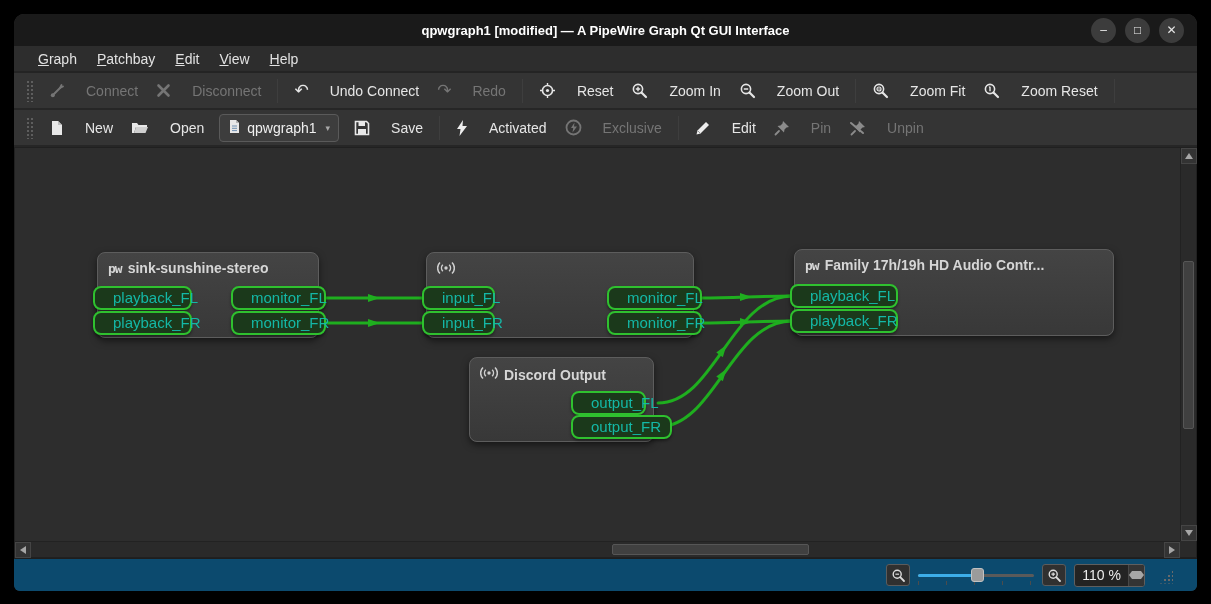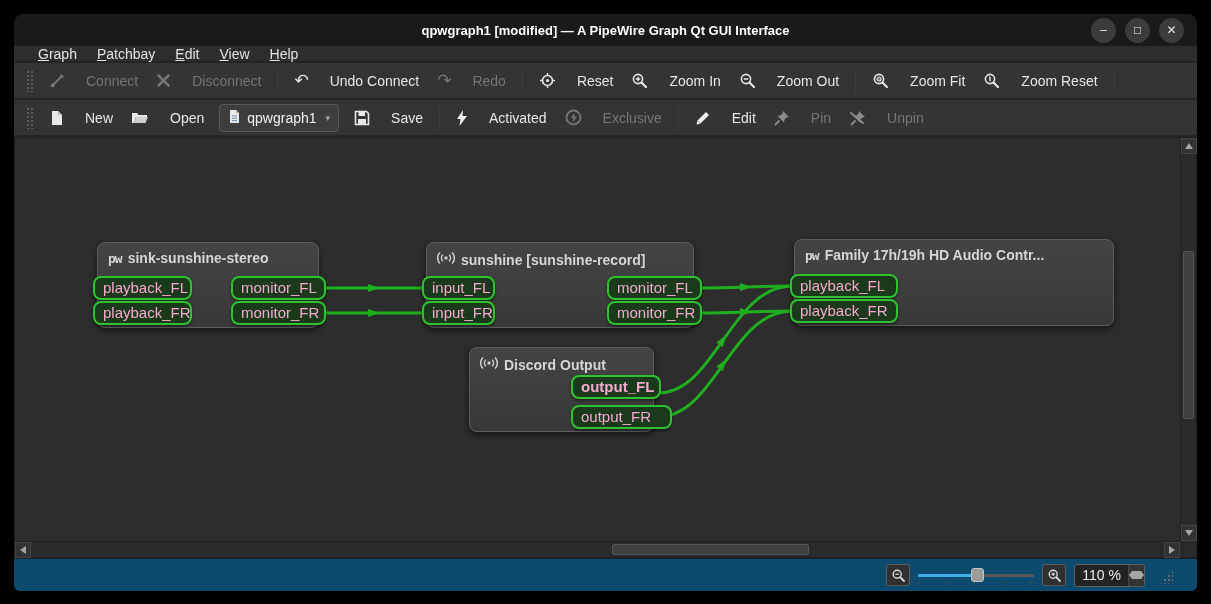--- a/index.html
+++ b/index.html
@@ -13,21 +13,21 @@
   .titlebar { height:32px; background:#1a1a1a; display:flex; align-items:center;
     position:relative; flex:0 0 auto; }
   .titlebar .title { position:absolute; left:0; right:0; text-align:center;
     color:#fff; font-size:13px; font-weight:bold; }
   .win-controls { margin-left:auto; display:flex; gap:9px; padding-right:13px; z-index:2; }
   .win-btn { width:25px; height:25px; border-radius:50%; background:#3c3c3c;
     color:#e8e8e8; display:flex; align-items:center; justify-content:center;
     font-size:12px; line-height:1; cursor:default; }
 
   
-  .menubar { height:17px; background:#2d2d2d; display:flex; align-items:center;
+  .menubar { height:27px; background:#2d2d2d; display:flex; align-items:center;
     padding-left:14px; border-bottom:2px solid #242424; flex:0 0 auto; }
   .menu-item { display:inline-block; padding:3px 10px; color:#e2e2e2; font-size:14px; }
   .menu-item::first-letter { text-decoration:underline; }
 
   
   .toolbar { height:37px; background:#343434; display:flex; align-items:center;
     border-bottom:2px solid #262626; padding-left:6px; flex:0 0 auto; }
   .tb-handle { width:7px; height:22px; margin:0 7px 0 6px;
     background-image:radial-gradient(#5e5e5e 1px, transparent 1.2px);
     background-size:4px 4px; }
@@ -49,22 +49,22 @@
   .canvas svg.wires { position:absolute; left:0; top:0; pointer-events:none; }
 
   .node { position:absolute; background:linear-gradient(#444444,#383838);
     border:1px solid #5d5d5d; border-radius:8px;
     box-shadow:0 3px 7px rgba(0,0,0,.5); }
   .node-head { display:flex; align-items:center; gap:6px; padding:7px 10px;
     color:#d6d6d6; font-size:14px; font-weight:bold; white-space:nowrap; overflow:hidden; }
   .pw-glyph { font-family:"DejaVu Sans Mono",monospace; font-weight:bold;
     font-size:13px; color:#d6d6d6; letter-spacing:-1px; }
   .port { position:absolute; height:24px; line-height:20px; border:2px solid #2fc12f;
-    background:#1b391b; color:#f9a8d4; font-size:15px; border-radius:8px;
-    padding:0 8px; white-space:nowrap; box-shadow:0 2px 3px rgba(0,0,0,.4); z-index:3; }
+    background:#1b391b; color:#14b8a6; font-size:15px; border-radius:8px;
+    padding:0 18px; white-space:nowrap; box-shadow:0 2px 3px rgba(0,0,0,.4); z-index:3; }
 
   
   .vscroll { background:#2a2a2a; border-left:1px solid #222; display:flex;
     flex-direction:column; position:relative; }
   .hscroll { background:#2a2a2a; border-top:1px solid #222; display:flex; position:relative; }
   .sb-btn { width:16px; height:16px; display:flex; align-items:center; justify-content:center;
     background:#333; border:1px solid #454545; }
   .tri { width:0; height:0; }
   .tri.up    { border-left:4px solid transparent; border-right:4px solid transparent; border-bottom:6px solid #a6a6a6; }
   .tri.down  { border-left:4px solid transparent; border-right:4px solid transparent; border-top:6px solid #a6a6a6; }
@@ -328,21 +328,20 @@
       <div class="port" style="left:216px; top:138px; width:95px;">monitor_FL</div>
       <div class="port" style="left:216px; top:163px; width:95px;">monitor_FR</div>
 
       <div class="node" style="left:411px; top:104px; width:268px; height:86px;">
         <div class="node-head">
           <span><svg width="18" height="16" viewBox="0 0 18 16">
                 <circle cx="9" cy="8" r="1.7" fill="#cfcfcf"></circle>
                 <path d="M5.8 4.8 a4.6 4.6 0 0 0 0 6.4 M12.2 4.8 a4.6 4.6 0 0 1 0 6.4" stroke="#cfcfcf" stroke-width="1.5" fill="none"></path>
                 <path d="M3 2.5 a7.6 7.6 0 0 0 0 11 M15 2.5 a7.6 7.6 0 0 1 0 11" stroke="#cfcfcf" stroke-width="1.5" fill="none"></path>
               </svg></span>
-          <span>sunshine [sunshine-record]</span>
         </div>
       </div>
       <div class="port" style="left:407px; top:138px; width:73px;">input_FL</div>
       <div class="port" style="left:407px; top:163px; width:73px;">input_FR</div>
       <div class="port" style="left:592px; top:138px; width:95px;">monitor_FL</div>
       <div class="port" style="left:592px; top:163px; width:95px;">monitor_FR</div>
 
       <div class="node" style="left:779px; top:101px; width:320px; height:87px;">
         <div class="node-head">
           <span class="pw-glyph">pw</span>
@@ -355,21 +354,21 @@
       <div class="node" style="left:454px; top:209px; width:185px; height:85px;">
         <div class="node-head">
           <span><svg width="18" height="16" viewBox="0 0 18 16">
                 <circle cx="9" cy="8" r="1.7" fill="#cfcfcf"></circle>
                 <path d="M5.8 4.8 a4.6 4.6 0 0 0 0 6.4 M12.2 4.8 a4.6 4.6 0 0 1 0 6.4" stroke="#cfcfcf" stroke-width="1.5" fill="none"></path>
                 <path d="M3 2.5 a7.6 7.6 0 0 0 0 11 M15 2.5 a7.6 7.6 0 0 1 0 11" stroke="#cfcfcf" stroke-width="1.5" fill="none"></path>
               </svg></span>
           <span>Discord Output</span>
         </div>
       </div>
-      <div class="port" style="left:556px; top:237px; width:90px;font-weight:bold;">output_FL</div>
+      <div class="port" style="left:556px; top:243px; width:75px;">output_FL</div>
       <div class="port" style="left:556px; top:267px; width:101px;">output_FR</div>
     </div>
 
     <div class="vscroll">
       <div class="sb-btn">
           <div class="tri up"></div>
         </div>
       <div class="v-thumb"></div>
       <div class="sb-btn" style="margin-top:auto;">
           <div class="tri down"></div>

